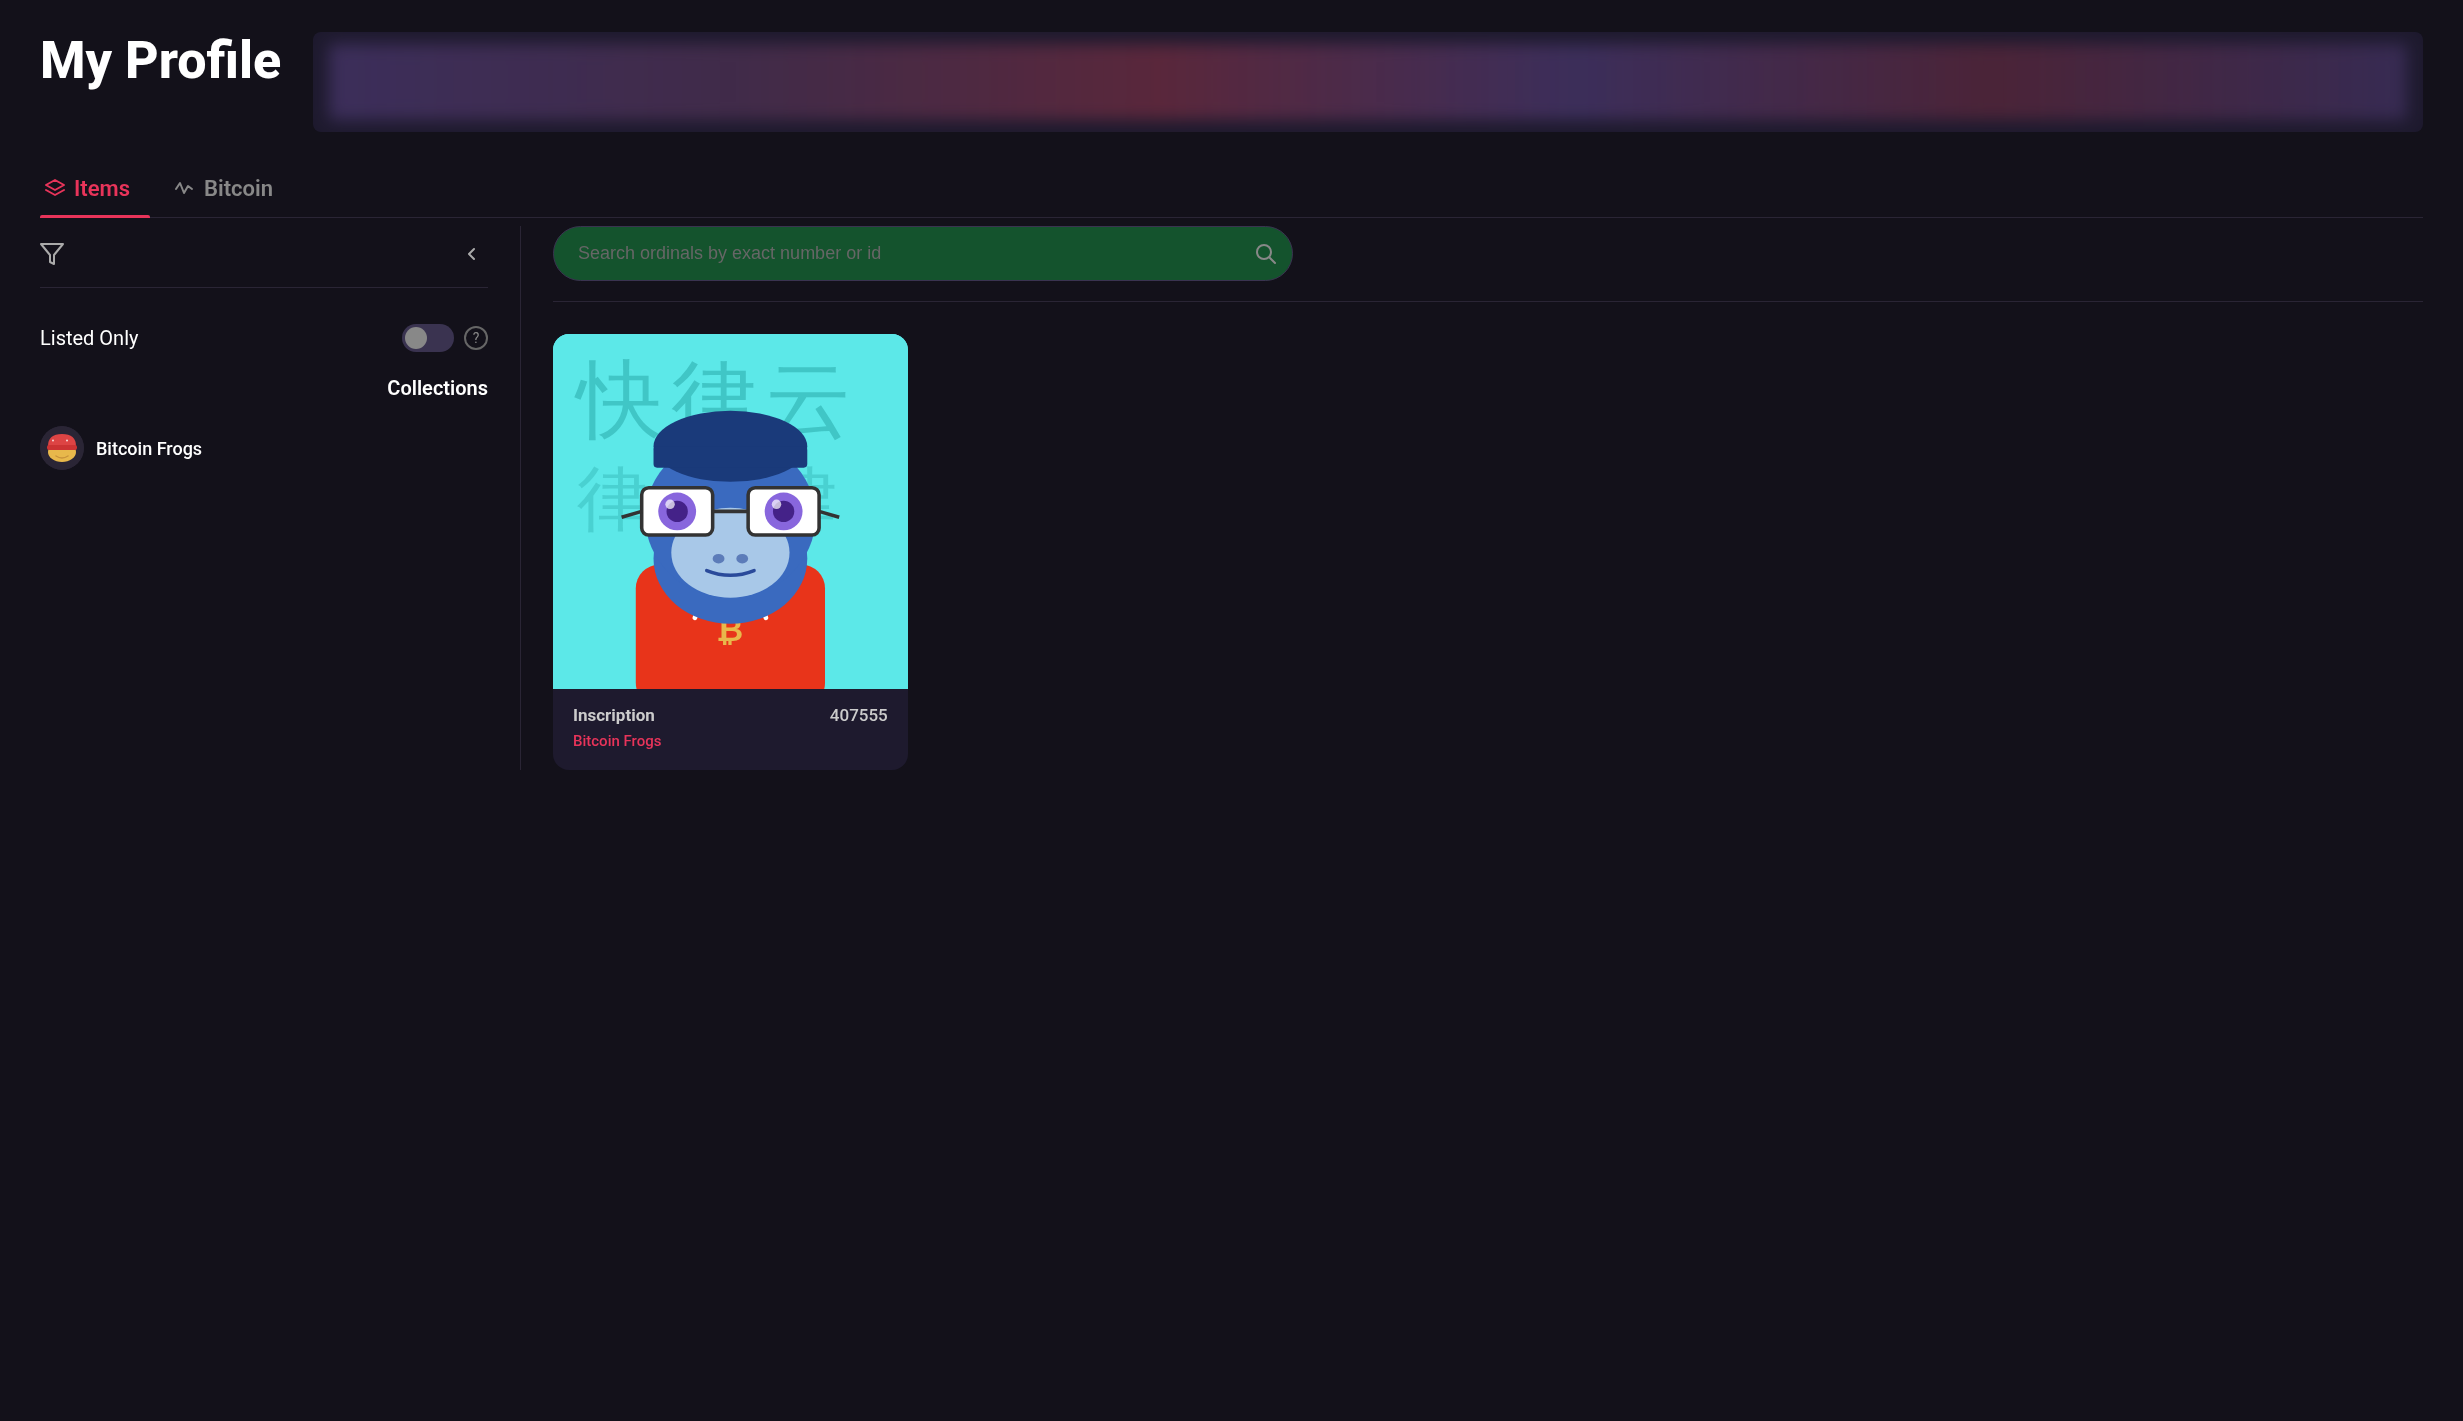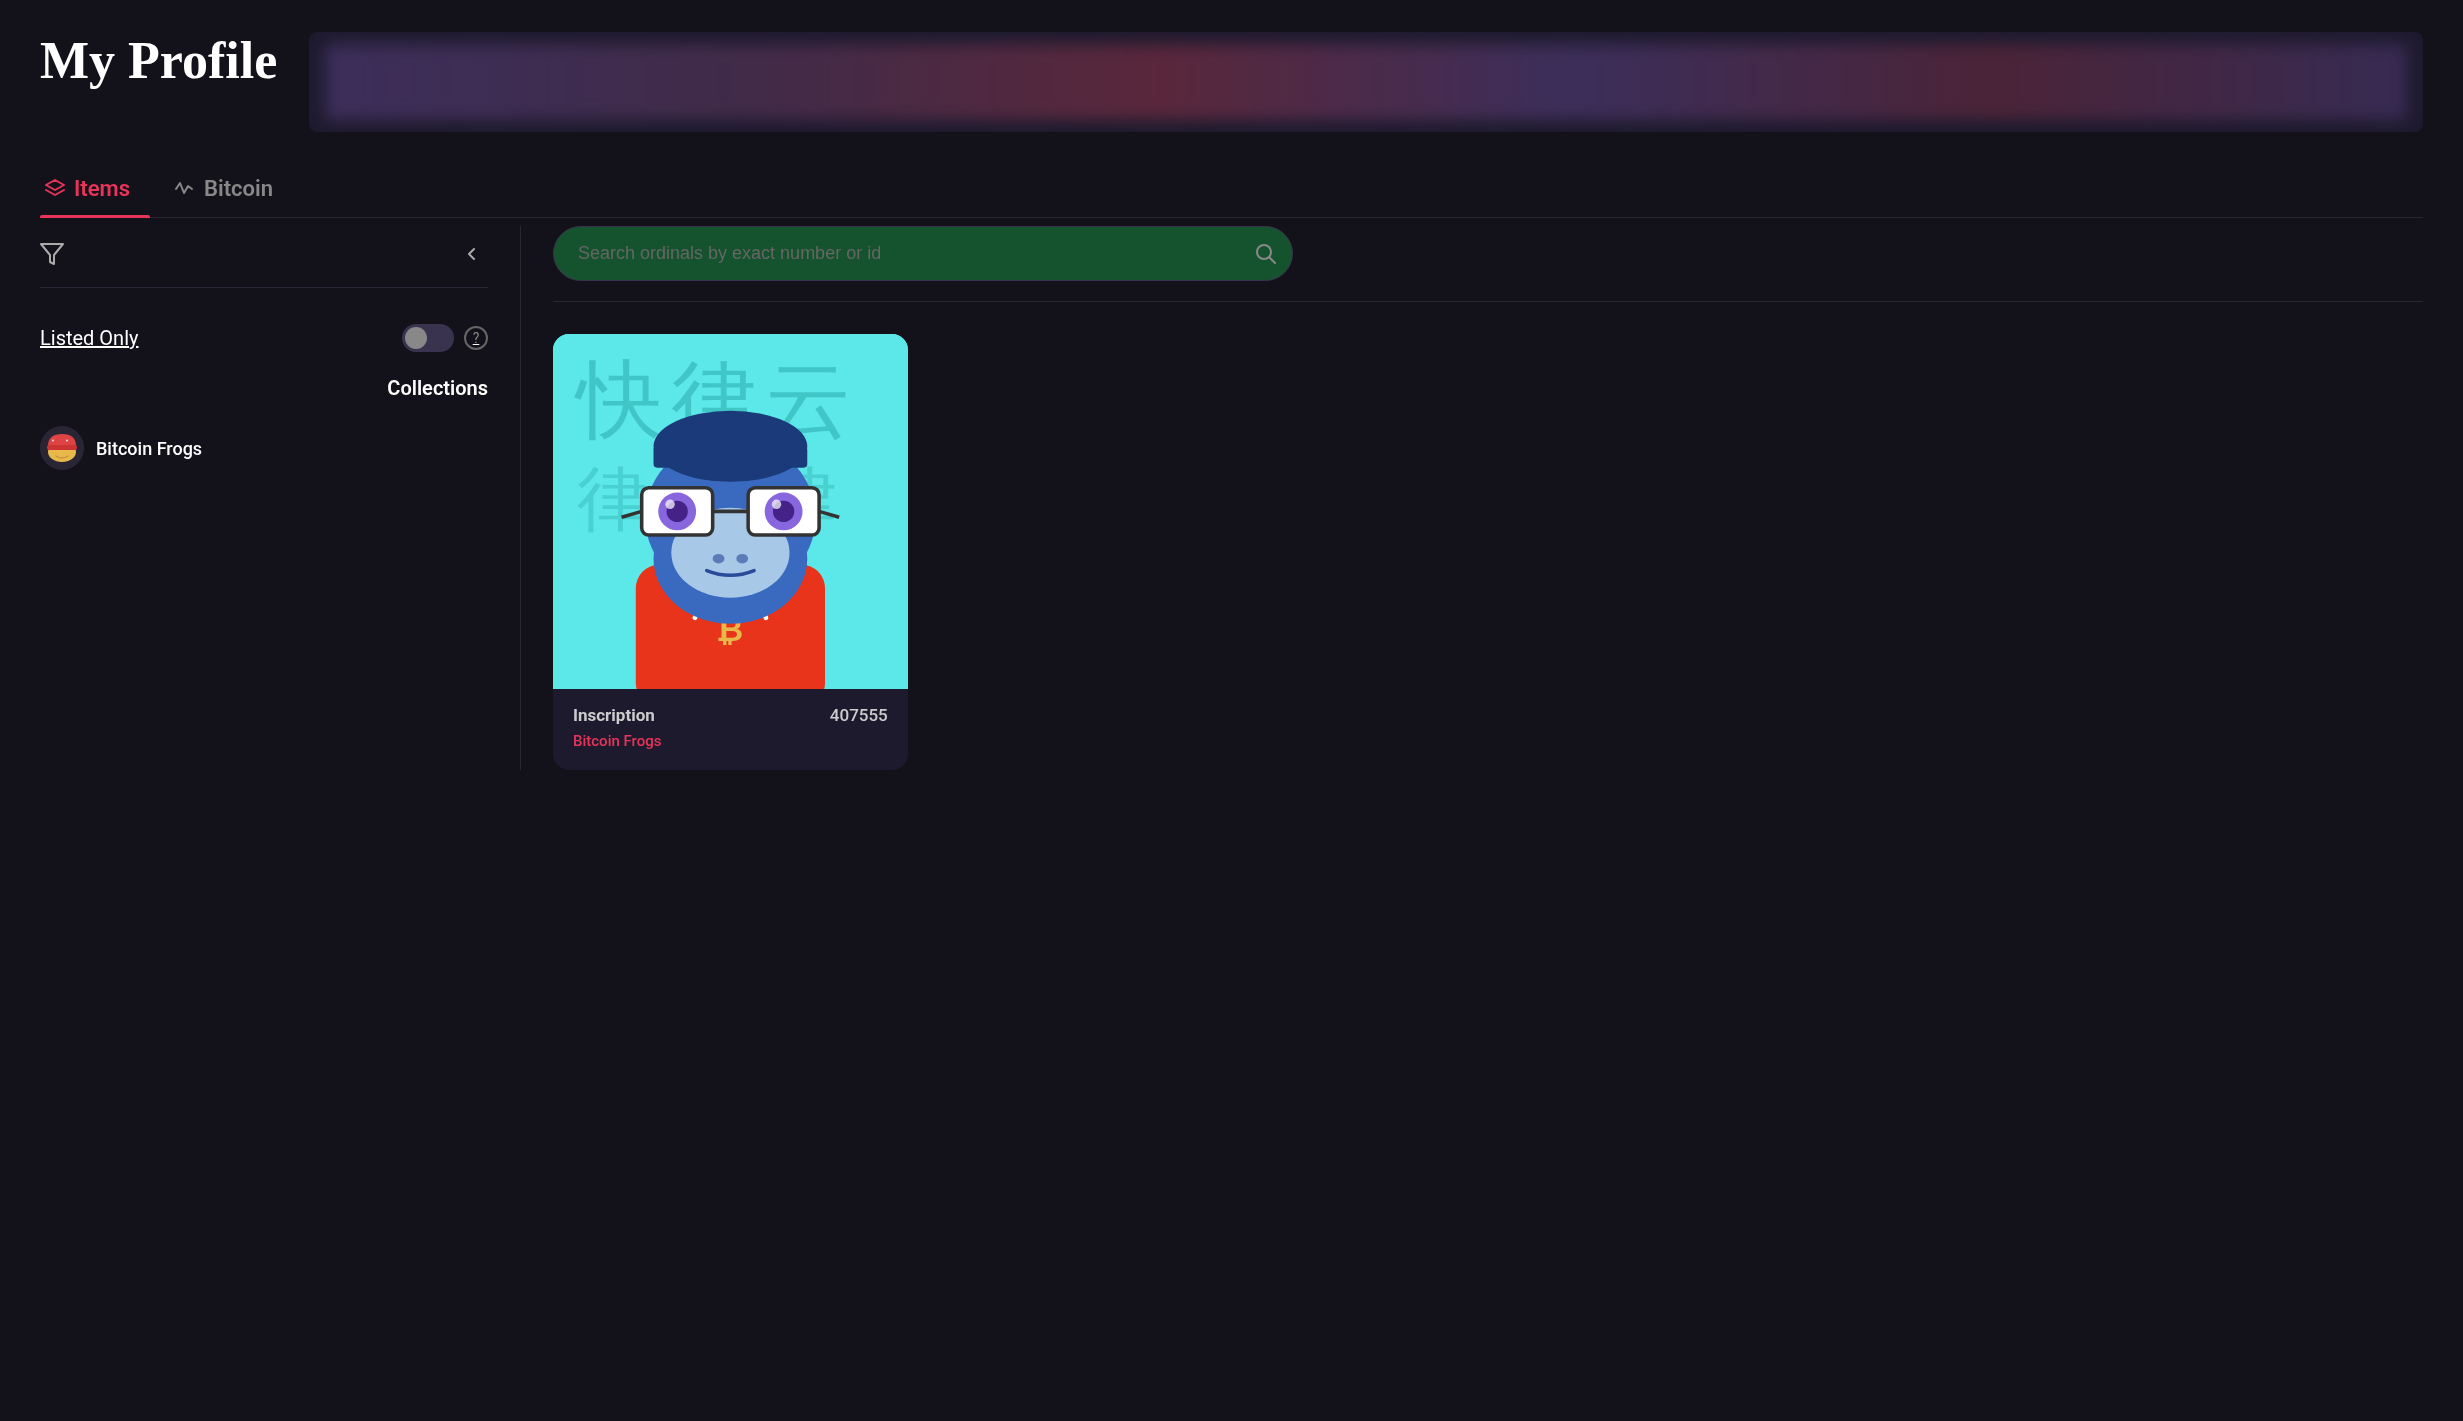--- a/index.html
+++ b/index.html
@@ -17,21 +17,20 @@
       flex-direction: column;
       padding: 32px 40px 0 40px;
     }
 
     
     .header-section {
       display: flex;
       align-items: flex-start;
       gap: 32px;
       margin-bottom: 32px;
-      font-family: Liberation Serif, serif;
     }
 
     .page-title {
       font-size: 52px;
       font-weight: 800;
       color: #ffffff;
       white-space: nowrap;
       line-height: 1.1;
     }
 
@@ -141,21 +140,20 @@
       font-size: 18px;
       padding: 4px 8px;
     }
 
     .listed-only-row {
       display: flex;
       align-items: center;
       justify-content: space-between;
       padding: 16px 0;
       margin-bottom: 8px;
-      text-decoration: underline;
     }
 
     .listed-only-label {
       font-size: 20px;
       color: #ffffff;
     }
 
     .toggle-group {
       display: flex;
       align-items: center;

